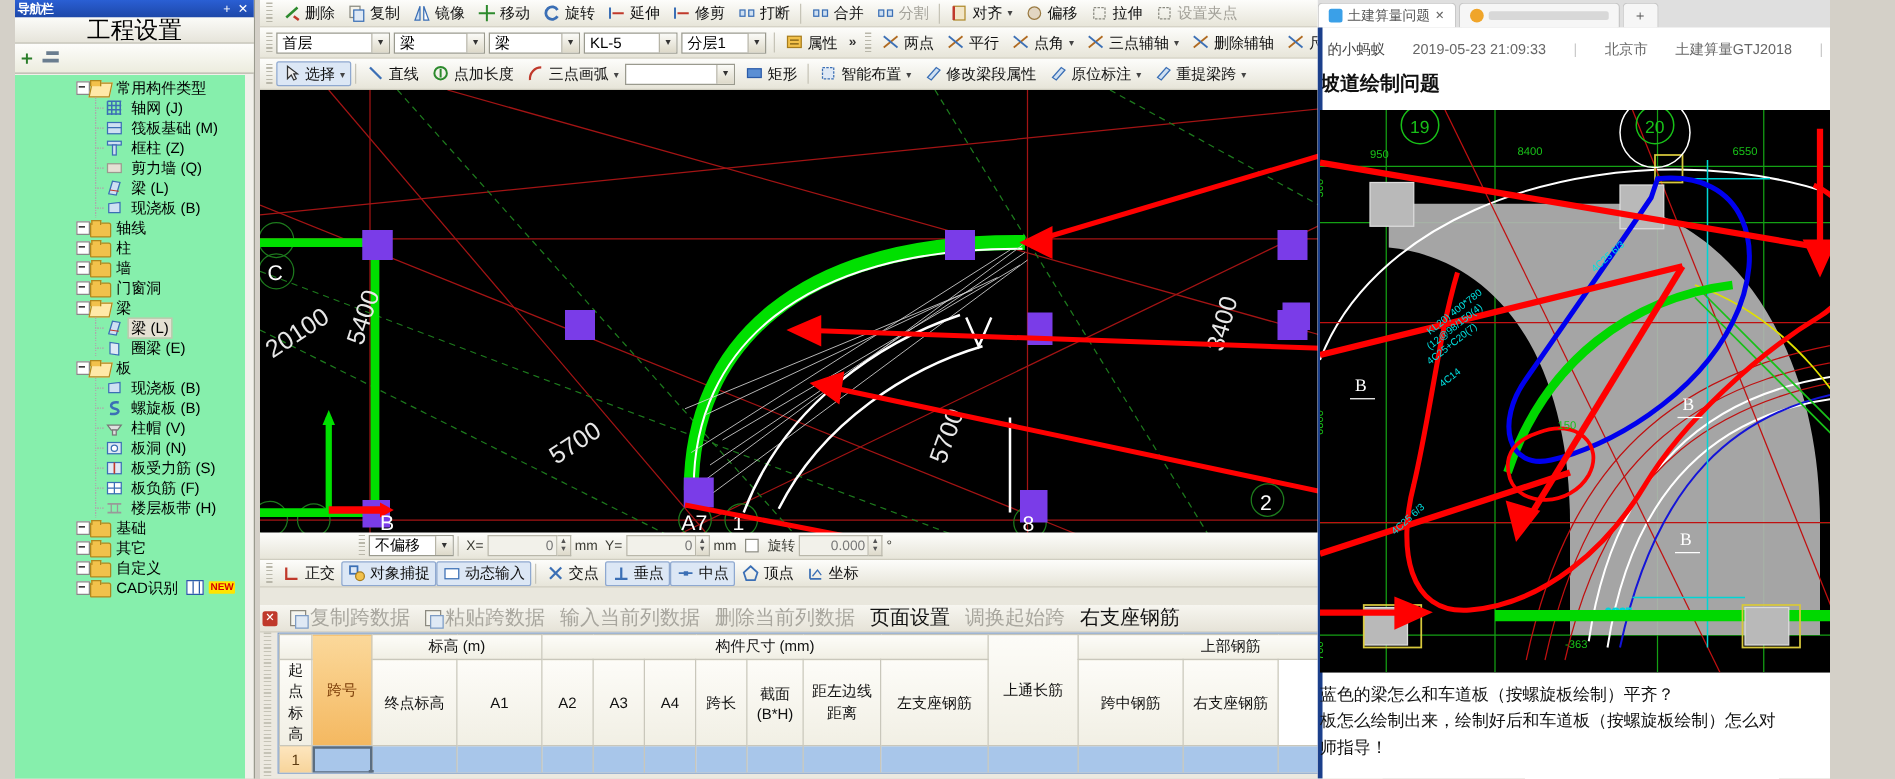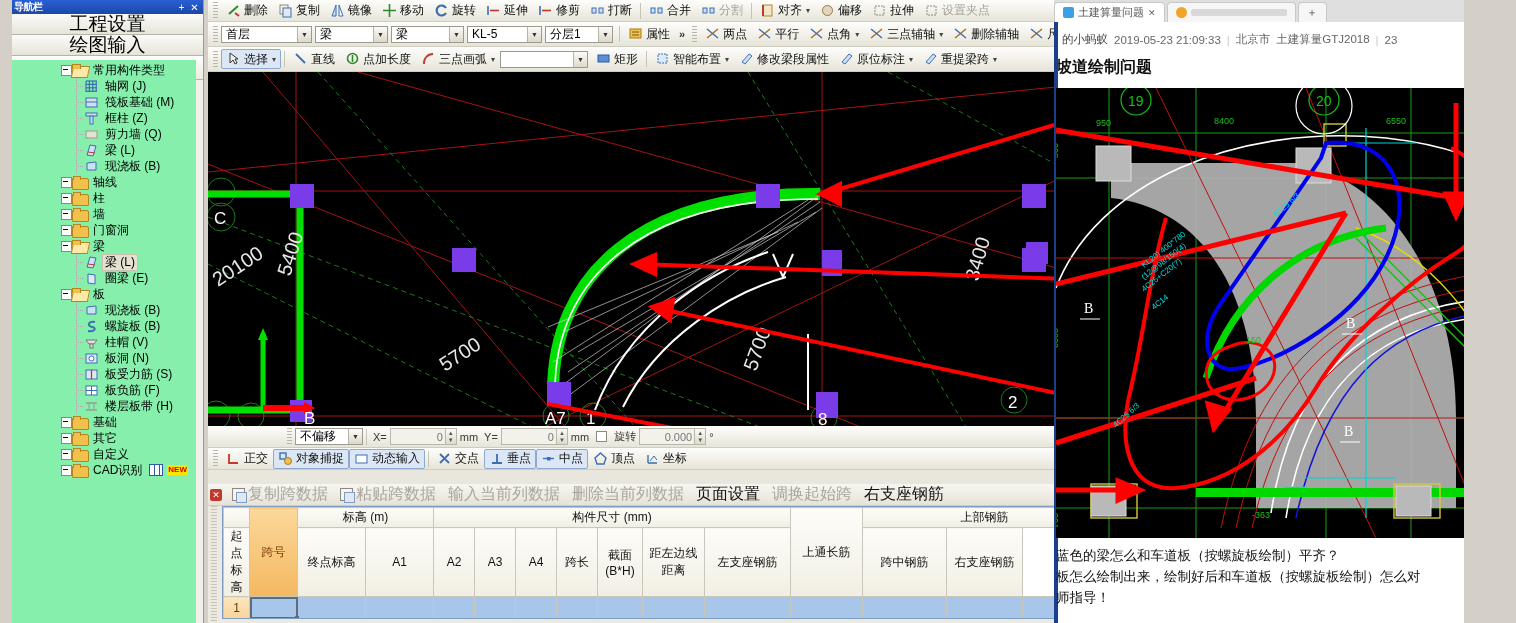--- a/index.html
+++ b/index.html
@@ -185,21 +185,21 @@
   #right-panel {
     position: absolute; left: 1054px; top: 0; width: 410px; height: 623px;
     background: #fff; overflow: hidden;
   }
   .bnav { height: 22px; background: #dfdfdf; display: flex; align-items: flex-end; overflow: hidden; }
   .btab { height: 20px; background: #f6f6f6; border: 1px solid #c8c8c8; border-bottom: none;
     border-radius: 4px 4px 0 0; display: flex; align-items: center; gap: 4px; padding: 0 8px;
     font-size: 11px; color: #555; max-width: 180px; overflow: hidden; white-space: nowrap; margin-right: 2px;}
   .btab.active { background: #fff; }
   .favi { width: 11px; height: 11px; border-radius: 2px; flex: none; }
-  .postmeta { display: flex; align-items: center; gap: 6px; font-size: 11.5px;
+  .postmeta { display: flex; align-items: center; gap: 22px; font-size: 11.5px;
     color: #666; padding: 10px 0 0 8px; white-space: nowrap; }
   .postmeta .nm { color: #444; }
   .vdiv { color: #c9c9c9; }
   .posttitle { font-size: 16px; font-weight: bold; color: #111; padding: 10px 0 8px 2px; }
   #rightimg { position: absolute; left: 2px; top: 88px; width: 480px; height: 450px;
     background: #000; overflow: hidden; }
   #rightimg svg { display: block; }
   .postbody { position: absolute; left: 2px; top: 545px; width: 420px;
     font-size: 13.5px; color: #111; line-height: 21px; }
   .leftbluebar { position: absolute; left: 0; top: 22px; width: 4px; height: 601px; background: #1b3f8b; }
@@ -212,23 +212,20 @@
 <div id="app">
 
   <div id="left-panel">
     <div class="lp-titlebar">
       <span class="tt">导航栏</span>
       <span class="btn">+</span>
       <span class="btn">✕</span>
     </div>
     <div class="lp-bar">
       <span>工程设置</span>
-    </div>
-    <div class="lp-bar">
-      <span>绘图输入</span>
     </div>
     <div class="lp-toolrow">
       <span class="ic-plus">＋</span>
       <span class="ic-minus"></span>
     </div>
     <div id="tree">
         <div class="tnode">
           <span class="exp has"></span>
           <span class="ficon folderopen"></span>
           <span class="tlabel">常用构件类型</span>

